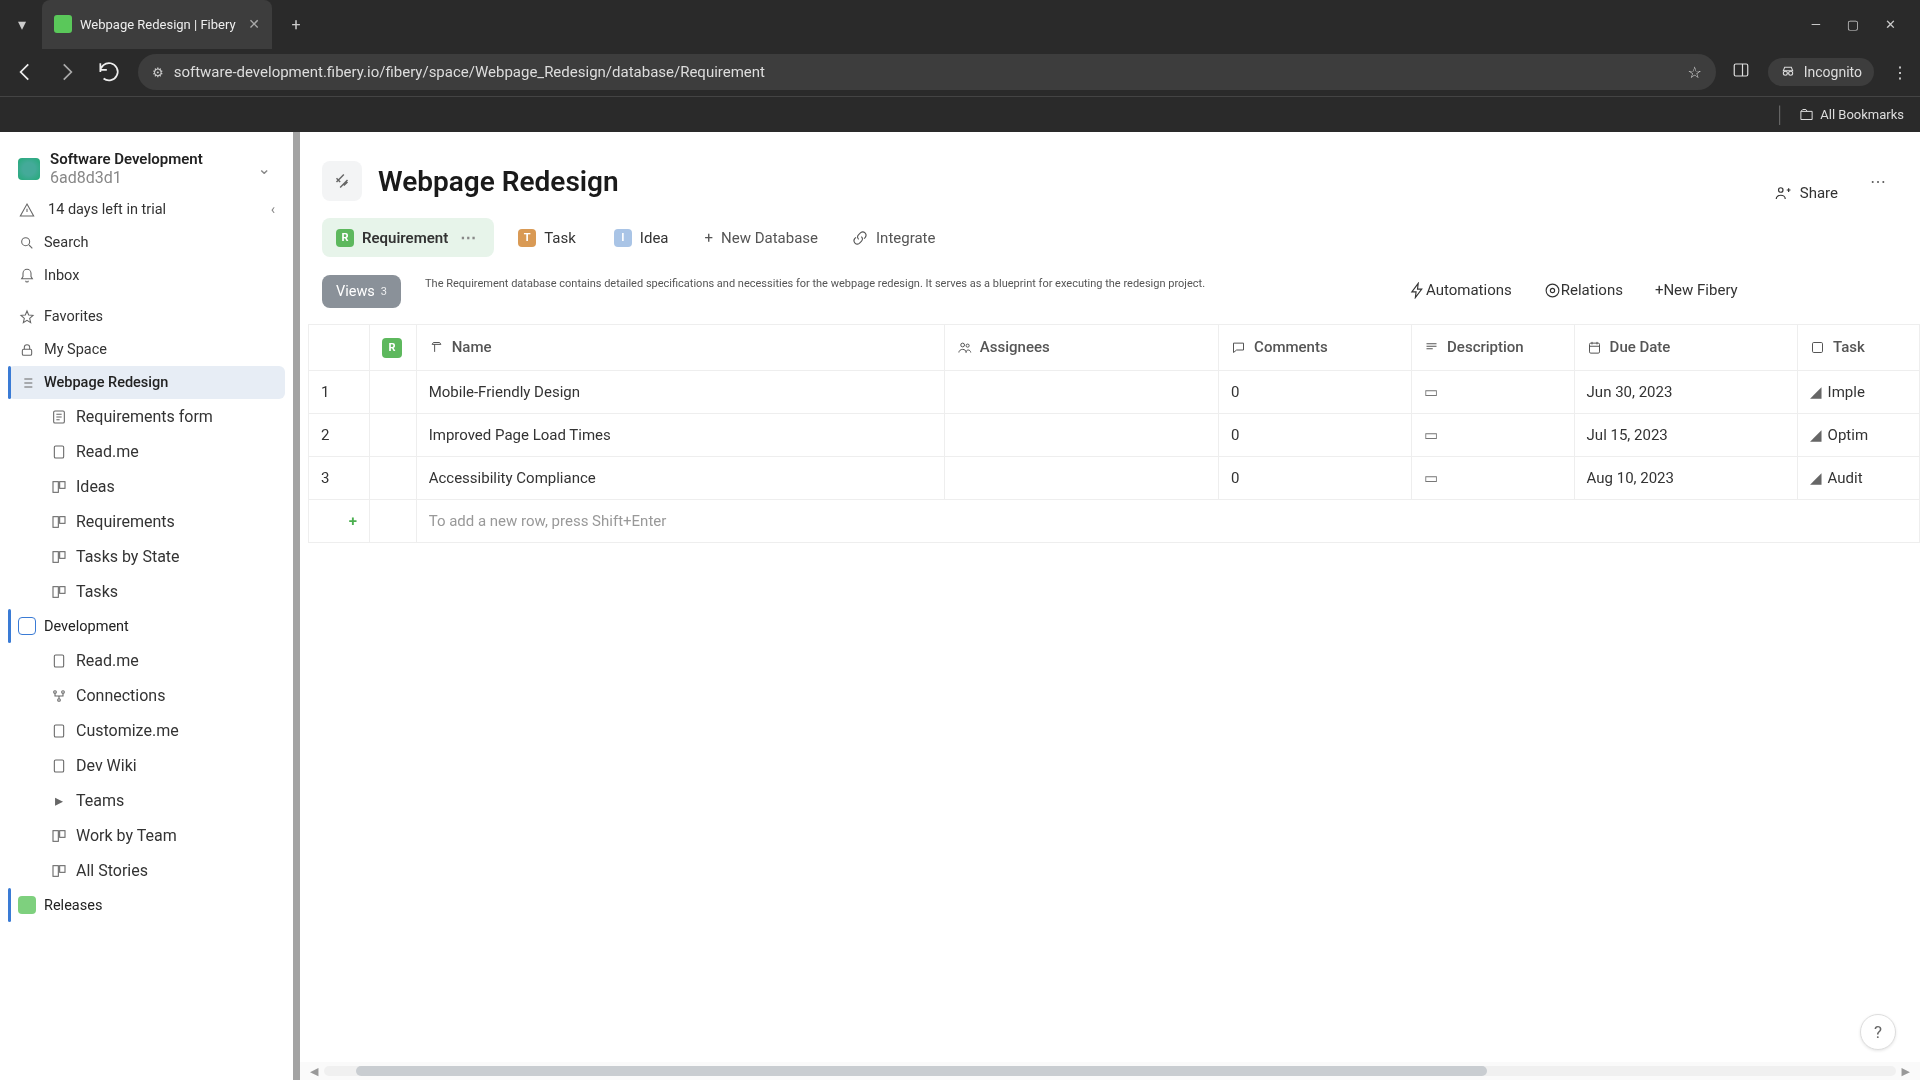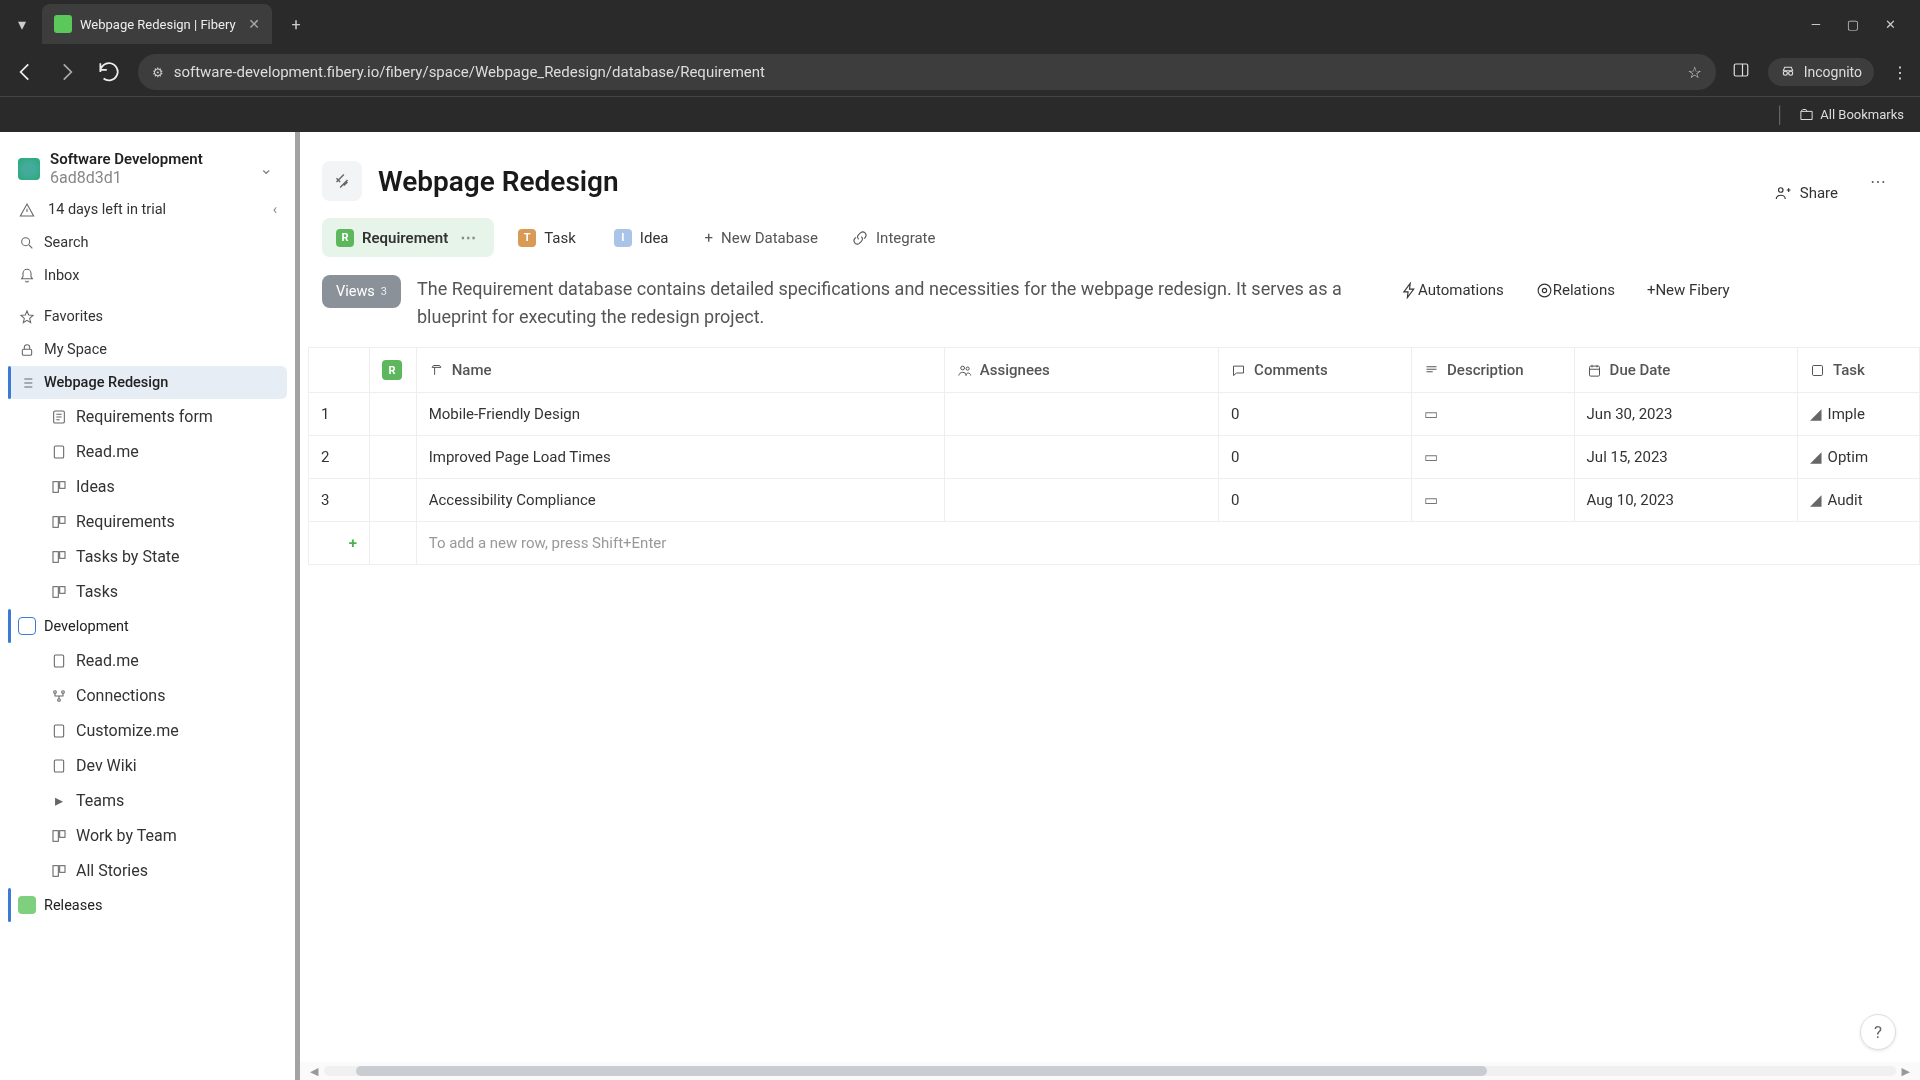--- a/index.html
+++ b/index.html
@@ -2,21 +2,21 @@
 <html><head>
 <meta charset="utf-8">
 <style>
 * { margin:0; padding:0; box-sizing:border-box; font-family:-apple-system,BlinkMacSystemFont,"Segoe UI",Roboto,sans-serif; }
 body { width:1920px; height:1080px; overflow:hidden; background:#fff; color:#333; }
 
 
 .browser-chrome { background:#2a2a2a; color:#ddd; }
 .tabs-bar { height:48px; display:flex; align-items:center; padding:0 8px; }
 .tab-dropdown { width:28px; height:28px; display:flex; align-items:center; justify-content:center; color:#ccc; cursor:pointer; }
-.browser-tab { display:flex; align-items:center; background:#3d3d3d; border-radius:8px 8px 0 0; height:40px; padding:0 12px; margin-left:6px; min-width:230px; position:relative; }
+.browser-tab { display:flex; align-items:center; background:#3d3d3d; border-radius:8px 8px 0 0; height:49px; padding:0 12px; margin-left:6px; min-width:230px; position:relative; }
 .browser-tab .favicon { width:18px; height:18px; background:#5ac85a; border-radius:3px; margin-right:8px; }
 .browser-tab .tab-title { font-size:13px; color:#eee; flex:1; }
 .browser-tab .tab-close { color:#aaa; margin-left:10px; cursor:pointer; font-size:14px; }
 .new-tab { width:28px; height:28px; display:flex; align-items:center; justify-content:center; color:#ccc; margin-left:10px; cursor:pointer; font-size:16px; }
 .win-ctrls { margin-left:auto; display:flex; gap:26px; padding-right:16px; color:#ccc; }
 .win-ctrls span { cursor:pointer; font-size:13px; }
 
 .addr-bar { height:48px; display:flex; align-items:center; padding:0 12px; gap:16px; }
 .nav-btn { width:26px; height:26px; display:flex; align-items:center; justify-content:center; color:#aaa; cursor:pointer; }
 .nav-btn.enabled { color:#eee; }
@@ -27,21 +27,21 @@
 .incognito { display:flex; align-items:center; gap:8px; background:#3d3d3d; padding:6px 12px; border-radius:16px; font-size:14px; }
 
 .bookmarks-bar { height:36px; display:flex; align-items:center; justify-content:flex-end; padding:0 16px; border-top:1px solid #444; }
 .bookmarks-bar .divider { color:#666; margin-right:14px; }
 .bookmarks-bar .bm { color:#ddd; font-size:13px; display:flex; align-items:center; gap:6px; }
 
 
 .app { display:flex; height:calc(1080px - 132px); background:#fff; }
 
 
-.sidebar { width:300px; border-right:5px solid #a3a3a3; display:flex; flex-direction:column; padding:12px 8px; overflow:hidden; }
+.sidebar { width:300px; border-right:7px solid #a3a3a3; display:flex; flex-direction:column; padding:12px 8px; overflow:hidden; }
 .sb-header { display:flex; align-items:center; padding:6px 10px; gap:10px; position:relative; }
 .sb-logo { width:22px; height:22px; background:radial-gradient(circle,#4a9 40%,#2a7 100%); border-radius:4px; }
 .sb-title-wrap { flex:1; }
 .sb-title { font-size:15px; font-weight:600; color:#222; }
 .sb-sub { font-size:16px; color:#888; }
 .sb-chev { color:#888; cursor:pointer; padding:4px; }
 
 .sb-row { display:flex; align-items:center; padding:8px 10px; gap:8px; font-size:14.5px; color:#333; border-radius:6px; cursor:pointer; position:relative; }
 .sb-row.trial { justify-content:space-between; }
 .sb-row.section { color:#222; }
@@ -68,21 +68,21 @@
 .chip-badge { width:18px; height:18px; border-radius:4px; display:flex; align-items:center; justify-content:center; font-size:11px; font-weight:700; color:#fff; }
 .chip-badge.r { background:#5db85d; }
 .chip-badge.t { background:#d99a55; }
 .chip-badge.i { background:#a9c4e6; }
 .chip-more { color:#888; padding:0 4px; font-size:16px; }
 .db-new, .db-int { display:flex; align-items:center; gap:8px; color:#555; font-size:15px; padding:8px 12px; cursor:pointer; }
 
 .desc-bar { display:flex; align-items:flex-start; padding:4px 30px 16px 22px; gap:16px; }
 .views-btn { background:#8a9199; color:#fff; padding:8px 14px; border-radius:8px; font-size:14.5px; display:flex; align-items:center; gap:6px; cursor:pointer; }
 .views-btn .cnt { font-size:11px; opacity:.85; }
-.desc-text { flex:1; color:#555; font-size:18px; line-height:1.55; max-width:960px; }
+.desc-text { flex:1; color:#555; font-size:11px; line-height:1.55; max-width:960px;margin-left:8px; }
 .tool-btn { display:flex; align-items:center; color:#333; font-size:15px; padding:6px 8px; cursor:pointer; }
 
 
 .table-wrap { flex:1; overflow:auto; padding:0 0 0 8px; }
 table.grid { border-collapse:collapse; width:100%; }
 .grid th, .grid td { border:1px solid #eee; text-align:left; font-size:15px; padding:12px 12px; color:#333; white-space:nowrap; }
 .grid th { font-weight:500; color:#555; background:#fff; }
 .grid th .th-inner { display:flex; align-items:center; gap:8px; }
 .col-idx { width:60px; text-align:right; color:#888; }
 .col-r { width:46px; text-align:center; }

